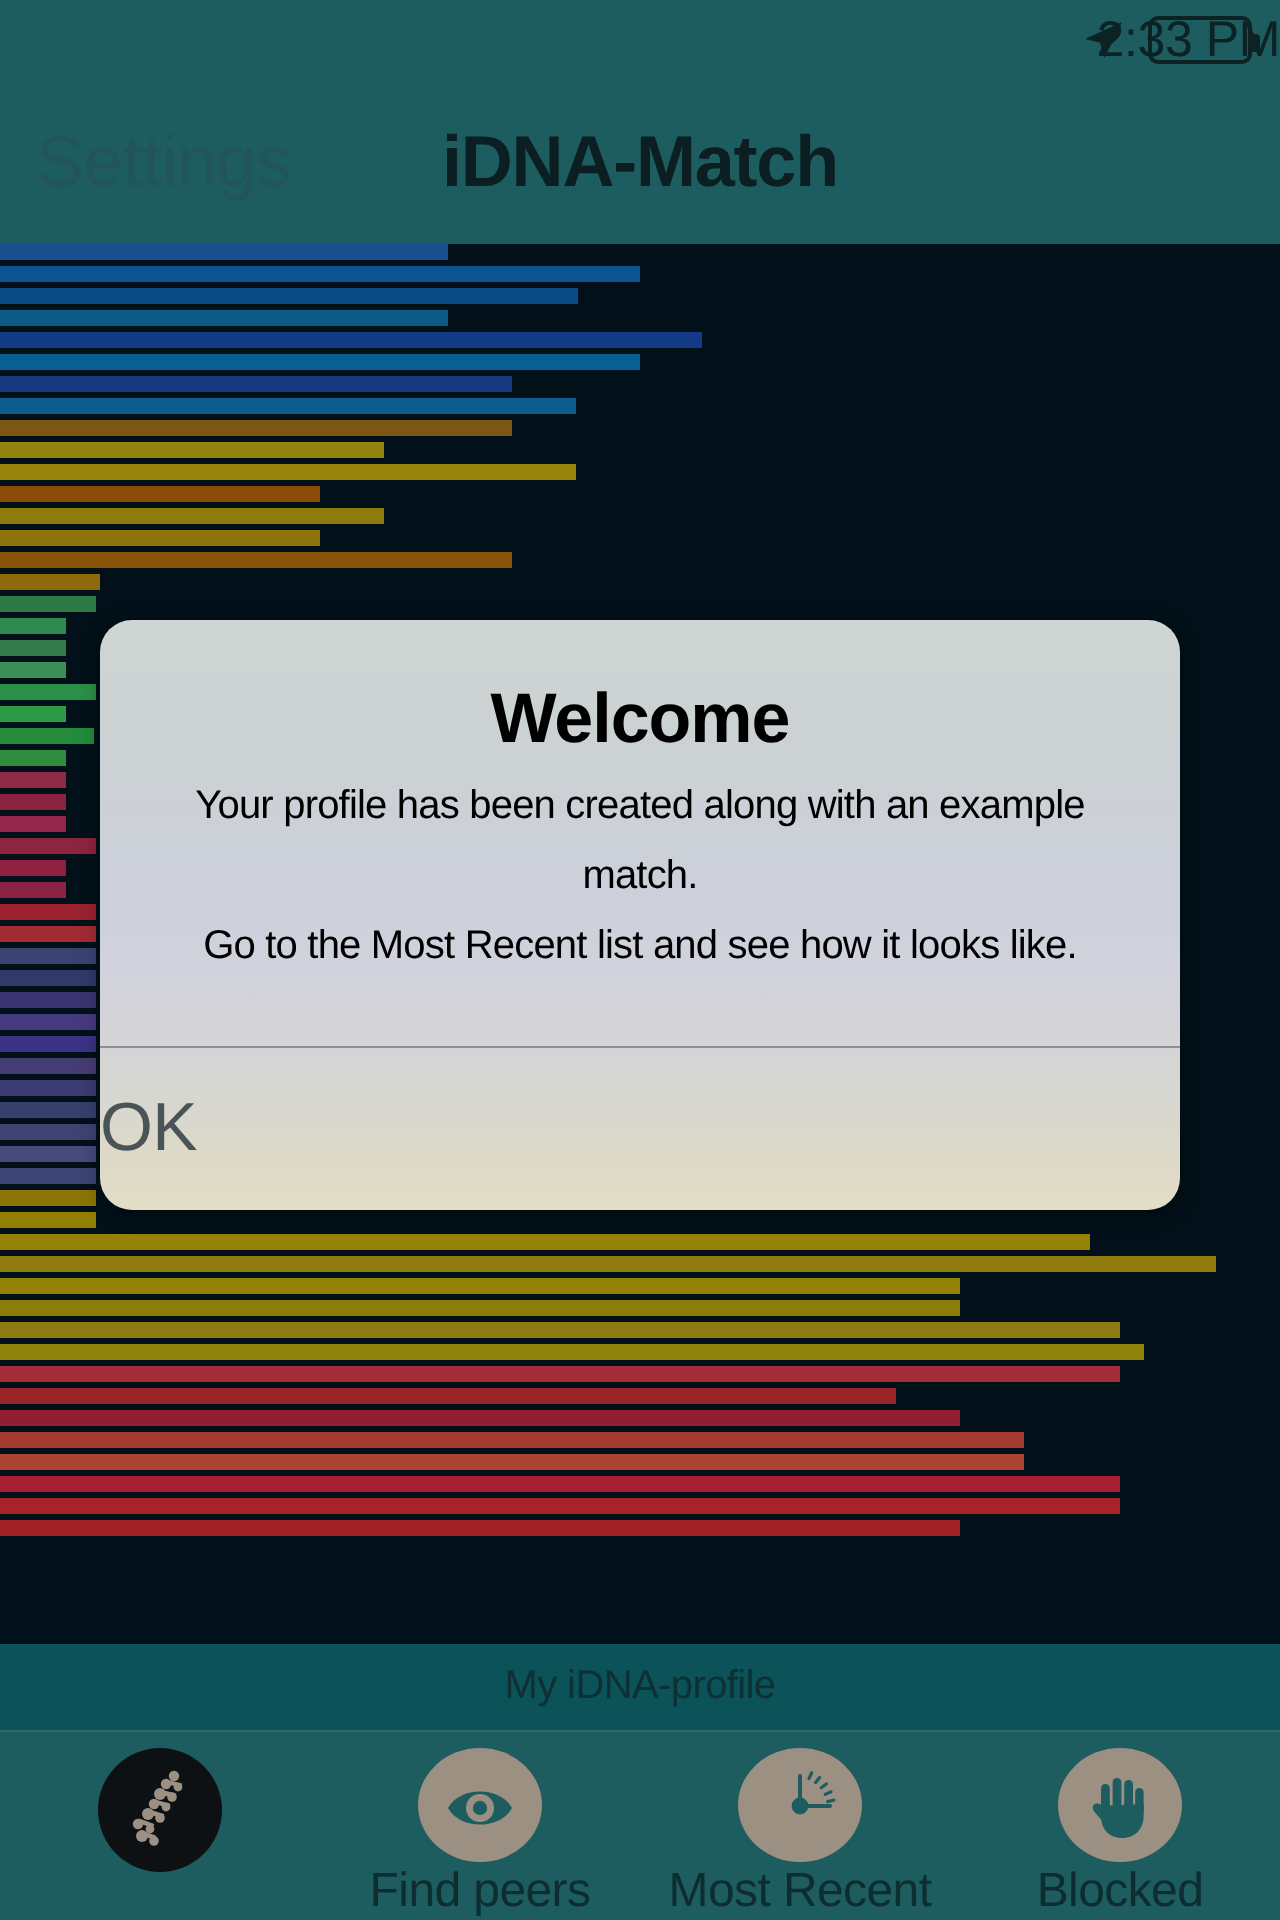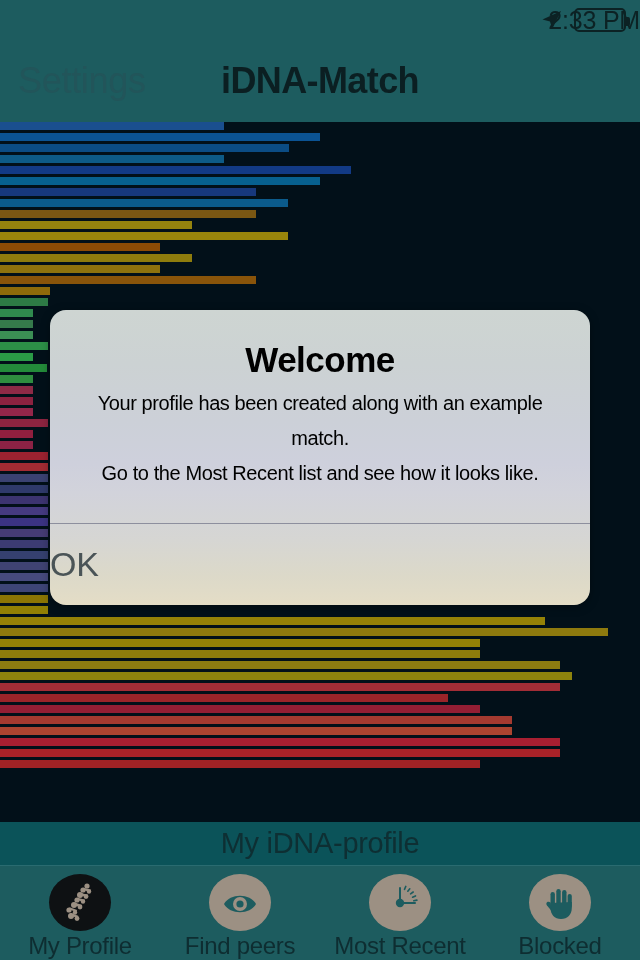--- a/index.html
+++ b/index.html
@@ -84,21 +84,21 @@
   .profile-banner {
     position:absolute;
     left:0; top:822px;
     width:640px; height:44px;
     background:#0b5359;
     z-index:20;
     display:flex; align-items:center; justify-content:center;
     border-bottom:1px solid #2a6b70;
   }
   .profile-banner span {
-    font-size:29px; color:#0e2f33; letter-spacing:-0.3px;
+    font-size:20px; color:#0e2f33; letter-spacing:-0.3px;
   }
 
   
   .tab-bar {
     position:absolute;
     left:0; top:866px;
     width:640px; height:94px;
     background:#1d5c5f;
     display:flex;
     z-index:20;
@@ -286,21 +286,20 @@
             <circle cx="29" cy="5" r="2.6"></circle>
             <rect x="12" y="33.4" width="8" height="2.4" transform="rotate(20 16 34.6)"></rect>
             <rect x="11" y="27.6" width="8" height="2.2" transform="rotate(20 15 28.7)"></rect>
             <rect x="16" y="22.8" width="8" height="2.4" transform="rotate(18 20 24)"></rect>
             <rect x="19" y="17.8" width="8" height="2.2" transform="rotate(15 23 18.9)"></rect>
             <rect x="22" y="12.8" width="8" height="2.4" transform="rotate(15 26 14)"></rect>
             <rect x="25" y="7.8" width="8" height="2.2" transform="rotate(15 29 8.9)"></rect>
           </g>
         </svg>
       </div>
-      <span class="tab-label">My Profile</span>
     </div>
 
     <div class="tab">
       <div class="tab-ico">
         <svg viewBox="0 0 44 44" width="44" height="44">
           <path d="M6 23 C12 12, 32 12, 38 23 C32 34, 12 34, 6 23 Z" fill="#1d5c5f"></path>
           <circle cx="22" cy="23" r="7" fill="#9c9083"></circle>
           <circle cx="22" cy="23" r="3.6" fill="#1d5c5f"></circle>
         </svg>
       </div>

